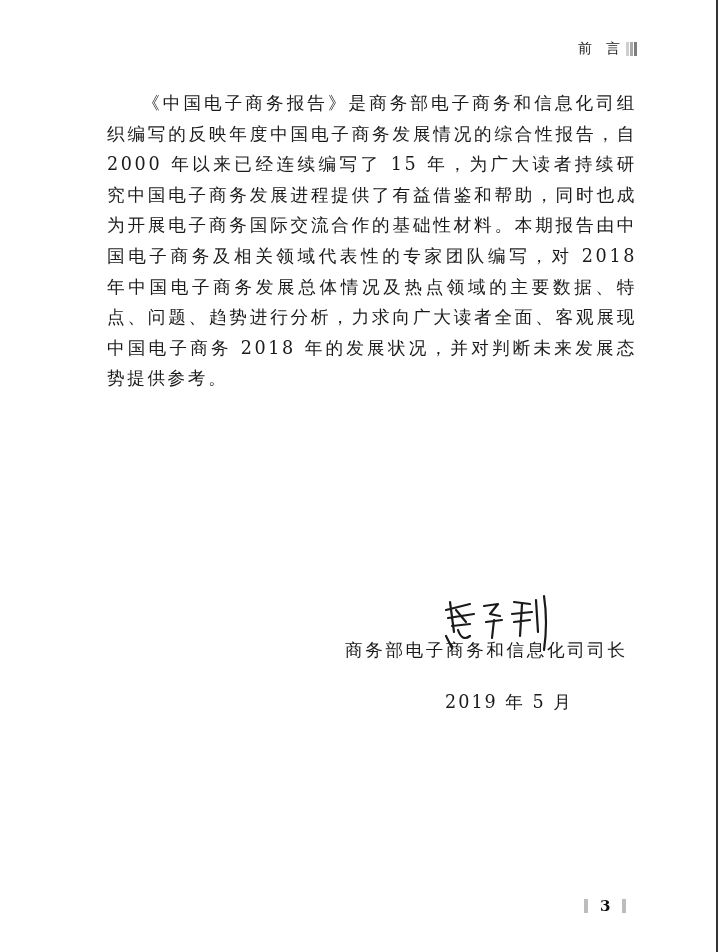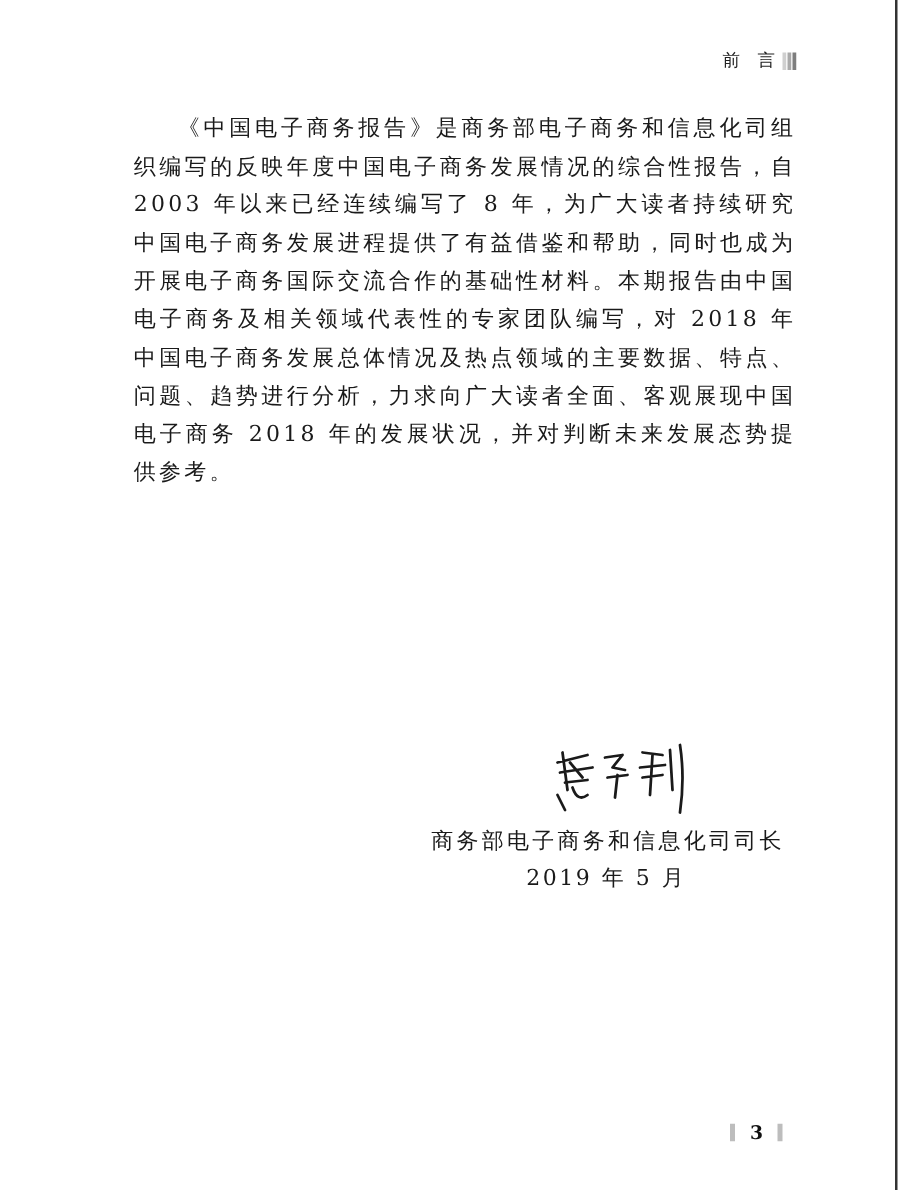--- a/index.html
+++ b/index.html
@@ -17,24 +17,24 @@
   .header .bars span { display: inline-block; width: 3px; height: 14px; margin-right: 1px; }
   .body-text {
     position: absolute; left: 107px; top: 88px; width: 530px;
     font-size: 17.6px; line-height: 30.6px; letter-spacing: 2.6px; text-align: justify;
   }
   .body-text p { margin: 0; text-indent: 2em; }
   .signature {
     position: absolute; left: 440px; top: 592px; width: 120px; height: 60px;
   }
   .sign-title {
-    position: absolute; left: 345px; top: 660px; font-size: 17.6px; letter-spacing: 2.6px; font-family: Liberation Mono, monospace;
+    position: absolute; left: 345px; top: 638px; font-size: 17.6px; letter-spacing: 2.6px; font-family: Liberation Mono, monospace;
   }
   .sign-date {
-    position: absolute; left: 421px; top: 690px; font-size: 17.6px; letter-spacing: 2px;
+    position: absolute; left: 445px; top: 690px; font-size: 17.6px; letter-spacing: 2px;
   }
   .footer {
     position: absolute; left: 584px; top: 897px; display: flex; align-items: center;
   }
   .footer .bar { width: 4px; height: 14px; background: #bdbdbd; }
   .footer .num { font-weight: bold; font-size: 15px; margin: 0 12px; color: #111; }
 </style>
 </head>
 <body>
 
@@ -44,21 +44,21 @@
   <span class="t1">前</span>
   <span class="t2">言</span>
   <span class="bars">
     <span style="background:#cfcfcf"></span>
       <span style="background:#a9a9a9"></span>
       <span style="background:#7d7d7d"></span>
   </span>
 </div>
 
 <div class="body-text">
-  <p>《中国电子商务报告》是商务部电子商务和信息化司组织编写的反映年度中国电子商务发展情况的综合性报告，自 2003 年以来已经连续编写了 8 年，为广大读者持续研究中国电子商务发展进程提供了有益借鉴和帮助，同时也成为开展电子商务国际交流合作的基础性材料。本期报告由中国电子商务及相关领域代表性的专家团队编写，对 2018 年中国电子商务发展总体情况及热点领域的主要数据、特点、问题、趋势进行分析，力求向广大读者全面、客观展现中国电子商务 2018 年的发展状况，并对判断未来发展态势提供参考。</p>
+  <p>《中国电子商务报告》是商务部电子商务和信息化司组织编写的反映年度中国电子商务发展情况的综合性报告，自 2000 年以来已经连续编写了 15 年，为广大读者持续研究中国电子商务发展进程提供了有益借鉴和帮助，同时也成为开展电子商务国际交流合作的基础性材料。本期报告由中国电子商务及相关领域代表性的专家团队编写，对 2018 年中国电子商务发展总体情况及热点领域的主要数据、特点、问题、趋势进行分析，力求向广大读者全面、客观展现中国电子商务 2018 年的发展状况，并对判断未来发展态势提供参考。</p>
 </div>
 
 <svg class="signature" viewBox="0 0 120 60">
   <g fill="none" stroke="#1a1a1a" stroke-width="2.2" stroke-linecap="round" stroke-linejoin="round">
     <path d="M6 18 L30 12 M10 10 L14 40 M16 18 L26 30 M8 26 L34 22 M12 34 L30 32 M18 38 Q22 50 30 44 M6 44 L12 56"></path>
     <path d="M44 14 L58 12 L50 22 L60 24 M46 30 L62 28 M54 28 L52 46"></path>
     <path d="M74 10 L90 12 M72 22 L92 20 M82 12 L80 44 M74 30 L90 28 M96 8 L98 40 M104 4 Q108 30 104 58"></path>
   </g>
 </svg>
 

